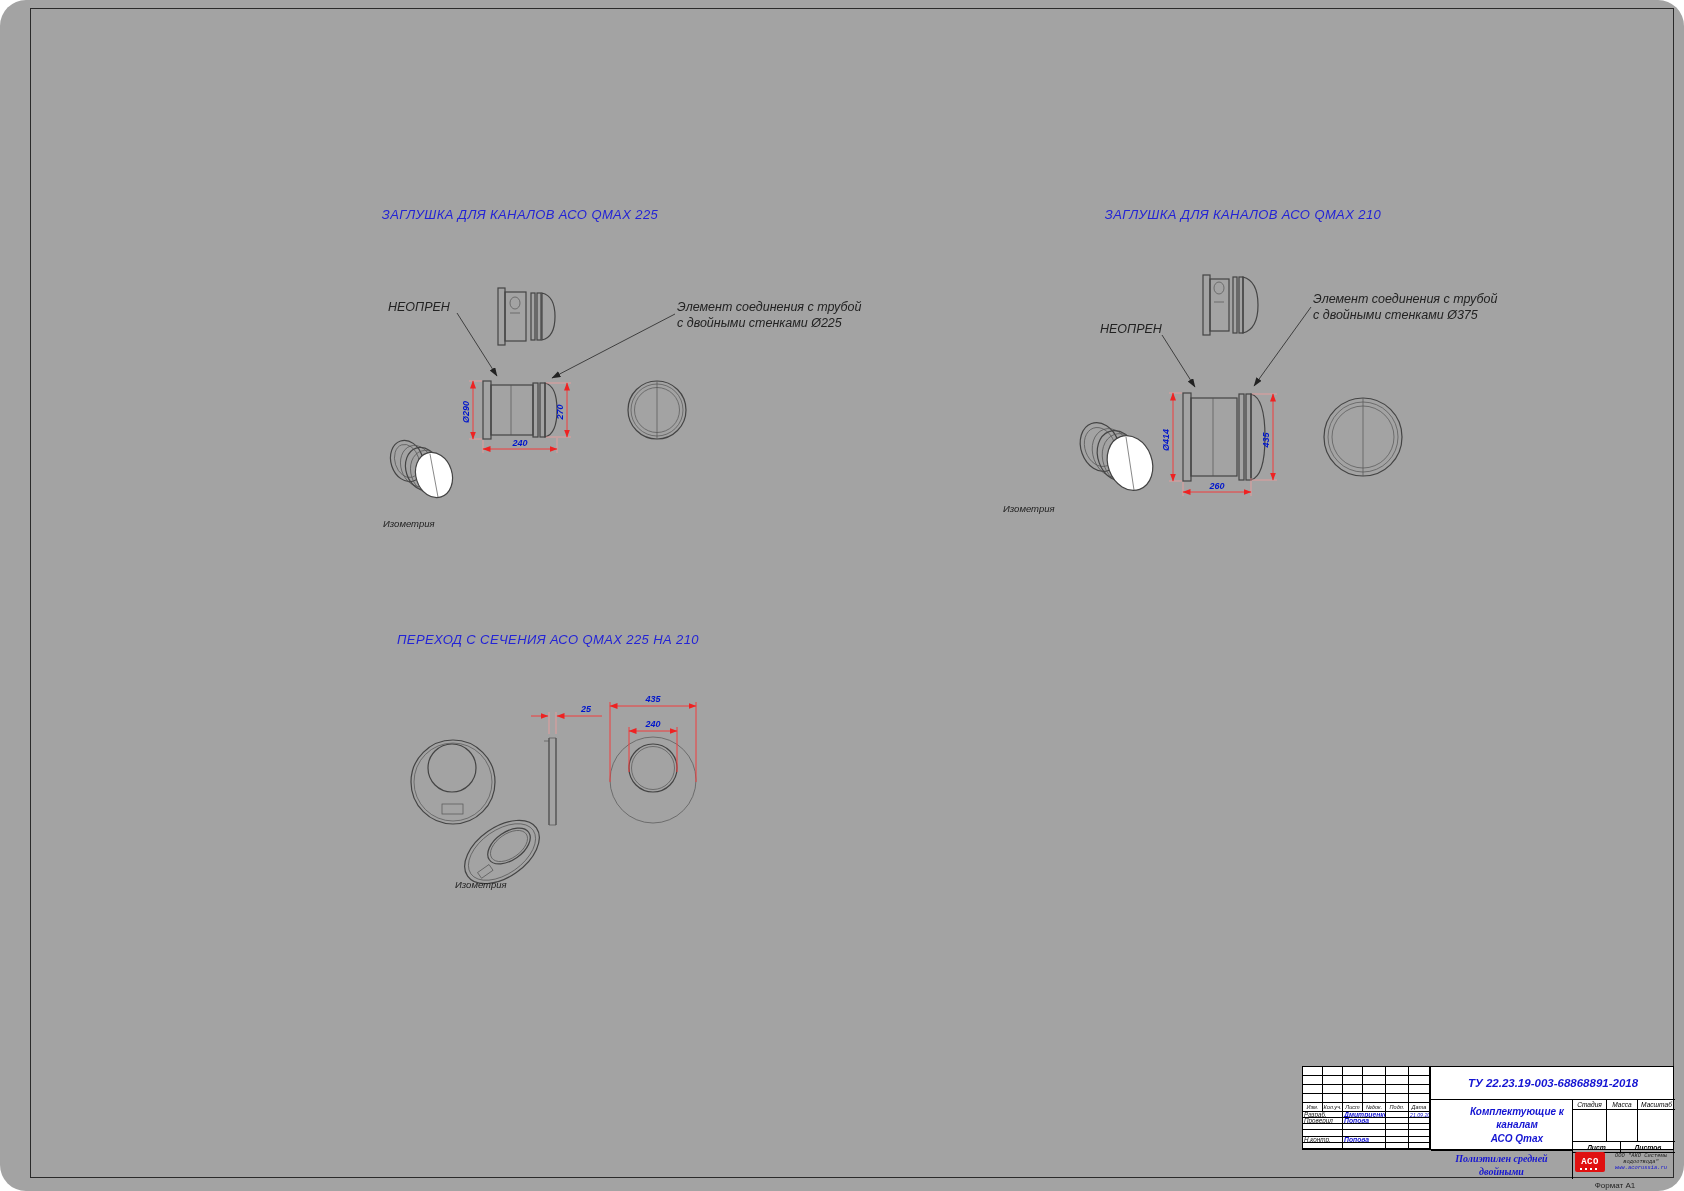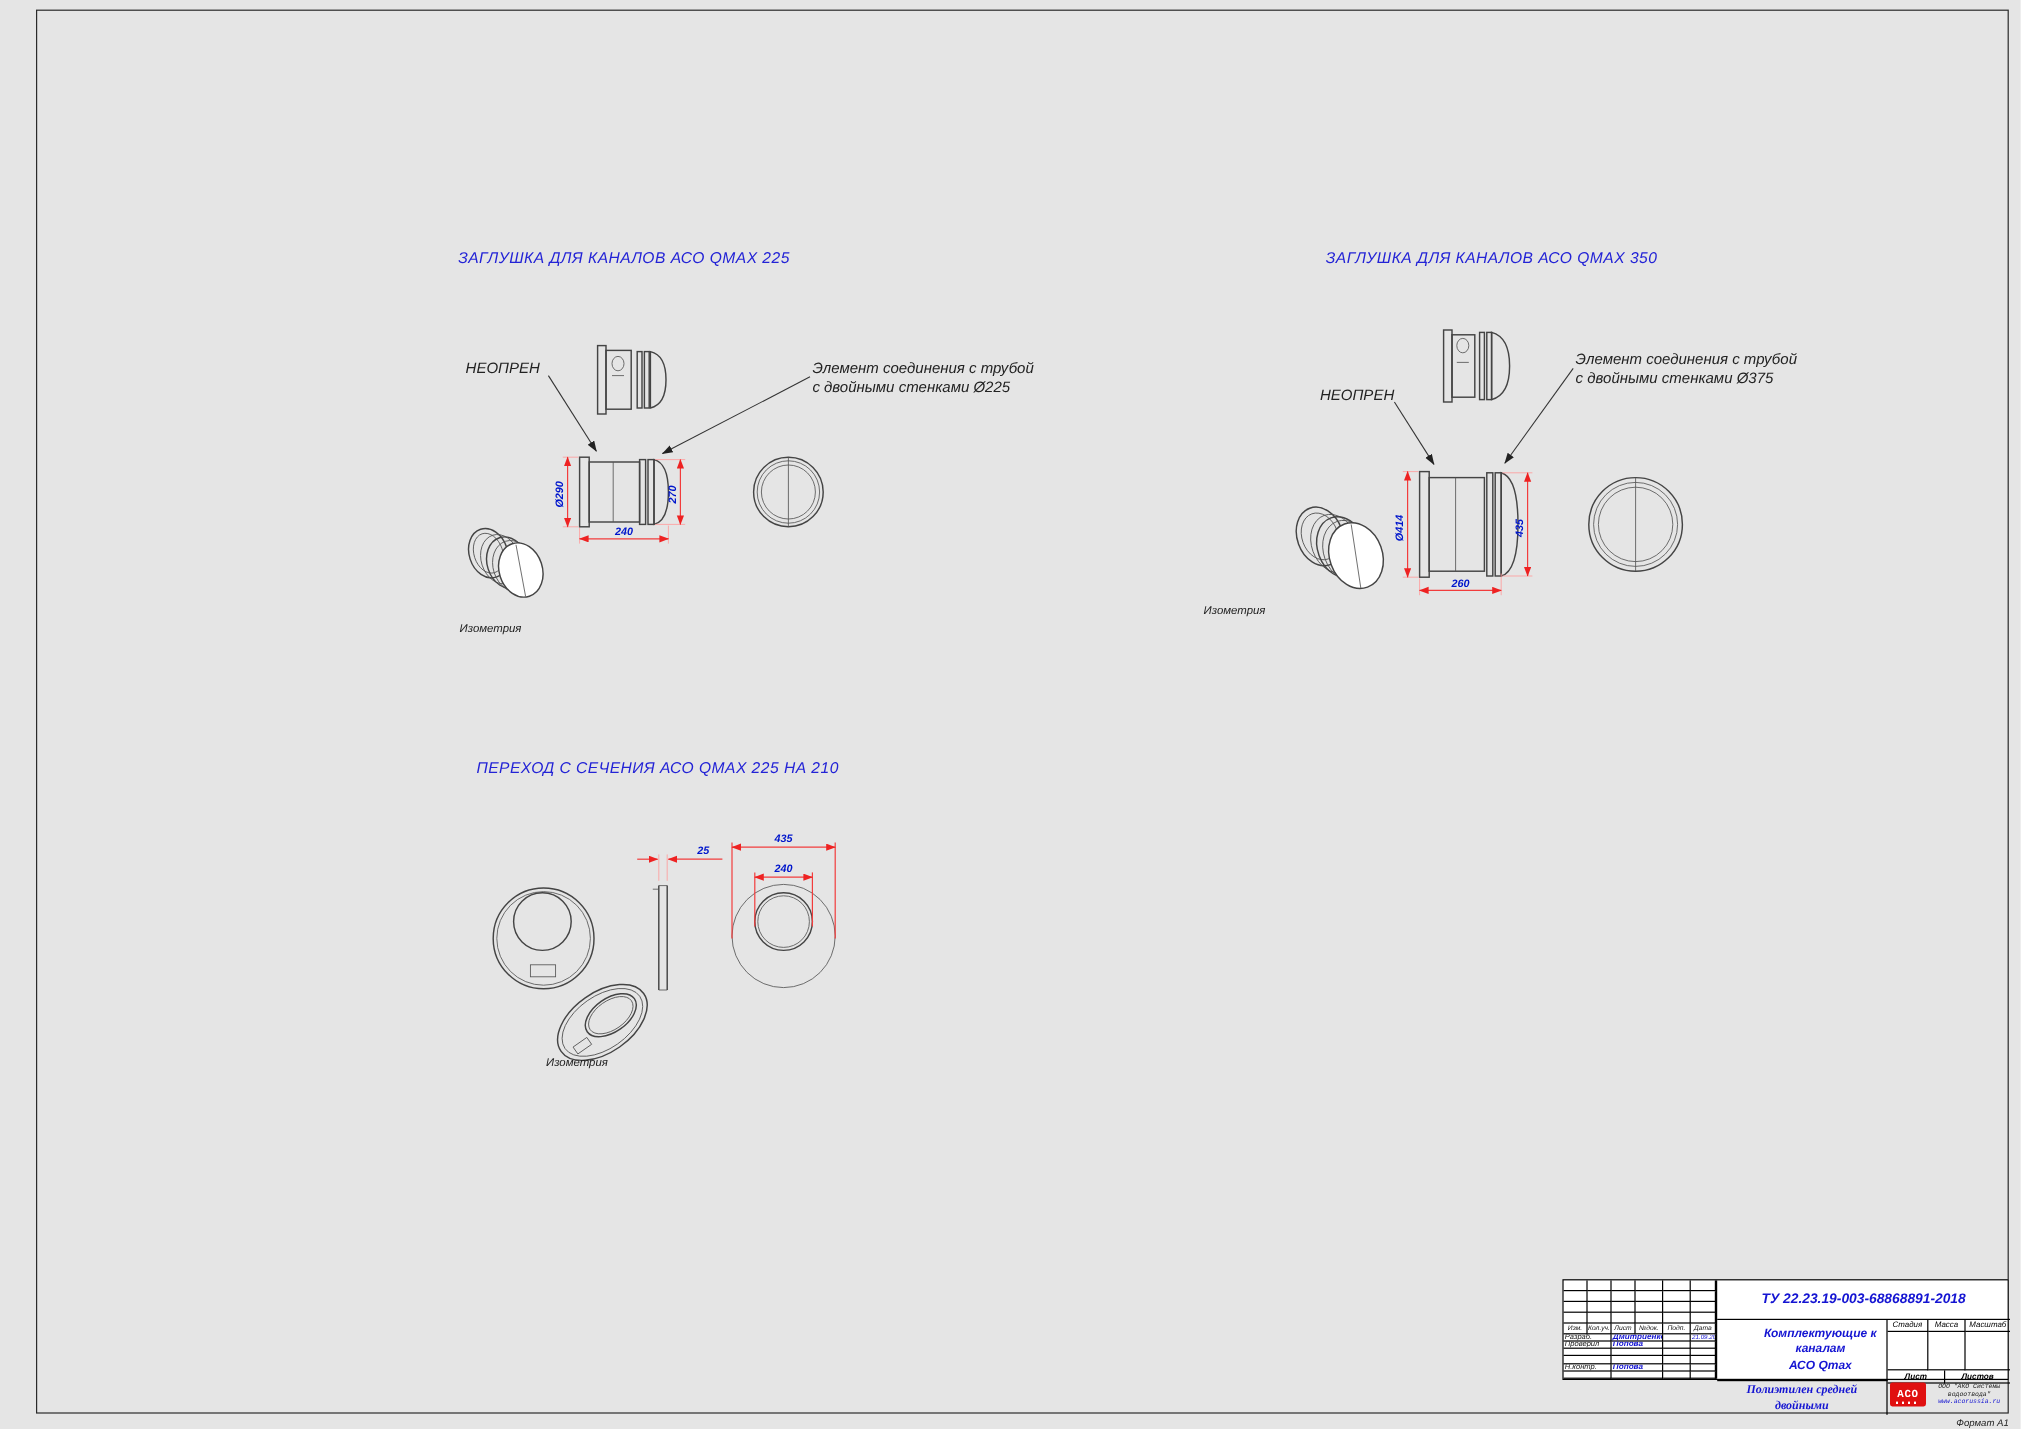--- a/index.html
+++ b/index.html
@@ -1,17 +1,17 @@
 <!DOCTYPE html>
 <html><head>
 <meta charset="utf-8">
 <style>
   html,body{margin:0;padding:0;background:#ffffff;}
-  .sheet{position:relative;width:1684px;height:1191px;background:#e5e5e5;overflow:hidden;
-         font-family:"Liberation Sans",sans-serif;}
+  .sheet{position:relative;width:1684px;height:1191px;background:#a3a3a3;overflow:hidden;
+         font-family:"Liberation Sans",sans-serif;border-radius:26px;}
   .frame{position:absolute;left:30px;top:8px;width:1644px;height:1170px;
          border:1.6px solid #2a2a2a;box-sizing:border-box;}
   .dwg-title{position:absolute;width:420px;text-align:center;color:#2323d6;
              font-size:13px;font-style:italic;letter-spacing:.4px;white-space:nowrap;}
   svg.dwg{position:absolute;overflow:visible;}
   
   .ol{fill:none;stroke:#444;stroke-width:1.2;}
   .ol2{fill:none;stroke:#555;stroke-width:.7;}
   .fw{fill:#fff;stroke:#444;stroke-width:1.2;}
   .dl{stroke:#f23c3c;stroke-width:1;fill:none;}
@@ -63,22 +63,22 @@
   .tb-co{position:absolute;left:270px;top:82px;width:102px;height:26px;
          display:flex;align-items:center;gap:4px;padding:2px;font-family:Liberation Mono, monospace;}
   .logo{width:30px;height:20px;background:#e01010;border-radius:2px;color:#fff;
         font-weight:700;font-size:9px;display:flex;align-items:center;justify-content:center;
         letter-spacing:.5px;position:relative;}
   .logo:after{content:"";position:absolute;bottom:2px;left:5px;width:20px;height:2px;
         background:repeating-linear-gradient(90deg,#fff 0 2px,#e01010 2px 5px);}
   .co-txt{flex:1;text-align:center;line-height:1.15;}
   .co-name{font-size:5.4px;font-style:italic;color:#222;}
   .co-site{font-size:5.4px;font-style:italic;color:#1414d2;}
-  .fmt{position:absolute;left:1556px;top:1181px;width:118px;text-align:right;
-       font-size:8px;font-style:italic;color:#222;}
+  .fmt{position:absolute;left:1556px;top:1181px;width:118px;text-align:center;
+       font-size:8px;color:#222;}
 </style>
 </head>
 <body>
 
 <div class="sheet">
   <div class="frame"></div>
 
   <svg width="0" height="0" style="position:absolute">
     <defs>
       <marker id="aR" orient="auto-start-reverse" markerWidth="9" markerHeight="7" refX="7.5" refY="3" markerUnits="userSpaceOnUse">
@@ -145,21 +145,21 @@
       <ellipse cx="20" cy="24" rx="12" ry="17" transform="rotate(-18 20 24)" class="ol2"></ellipse>
       <ellipse cx="30" cy="29" rx="16" ry="21" transform="rotate(-18 30 29)" class="ol2"></ellipse>
       <ellipse cx="36" cy="32" rx="17" ry="22" transform="rotate(-18 36 32)" class="ol"></ellipse>
       <ellipse cx="41" cy="35" rx="17" ry="22" transform="rotate(-18 41 35)" class="ol2"></ellipse>
       <ellipse cx="47" cy="38" rx="18" ry="23" transform="rotate(-18 47 38)" class="fw"></ellipse>
       <line x1="43" y1="17" x2="51" y2="60" class="ol2"></line>
     </g>
     <text x="53" y="277" class="il">Изометрия</text>
   </svg>
 
-  <div class="dwg-title" style="left:1033px;top:207px">ЗАГЛУШКА ДЛЯ КАНАЛОВ АСО QMAX 350</div>
+  <div class="dwg-title" style="left:1033px;top:207px">ЗАГЛУШКА ДЛЯ КАНАЛОВ АСО QMAX 210</div>
 
   <svg class="dwg" style="left:990px;top:250px" width="580" height="300" viewBox="0 0 580 300">
 
     <g>
       <rect x="213" y="25" width="7" height="60" class="ol"></rect>
       <rect x="220" y="29" width="19" height="52" class="ol"></rect>
       <ellipse cx="229" cy="38" rx="5" ry="6" class="ol2"></ellipse>
       <line x1="224" y1="52" x2="234" y2="52" class="ol2"></line>
       <rect x="243" y="27" width="4" height="56" class="ol"></rect>
       <rect x="249" y="27" width="4" height="56" class="ol"></rect>

